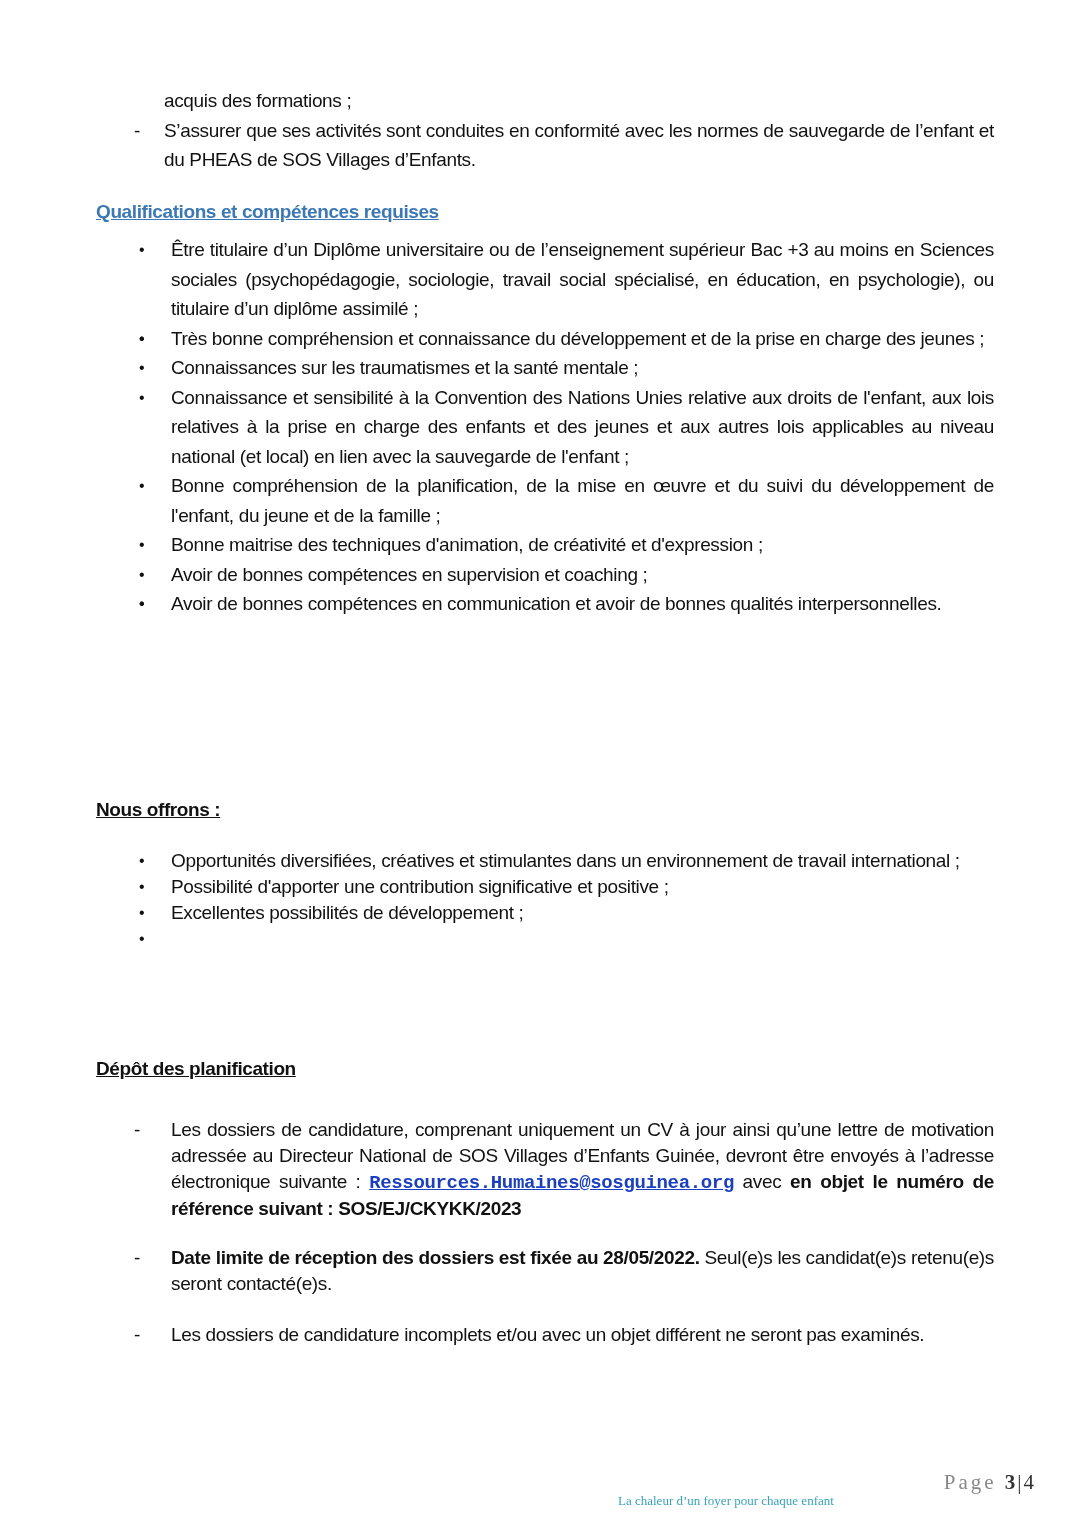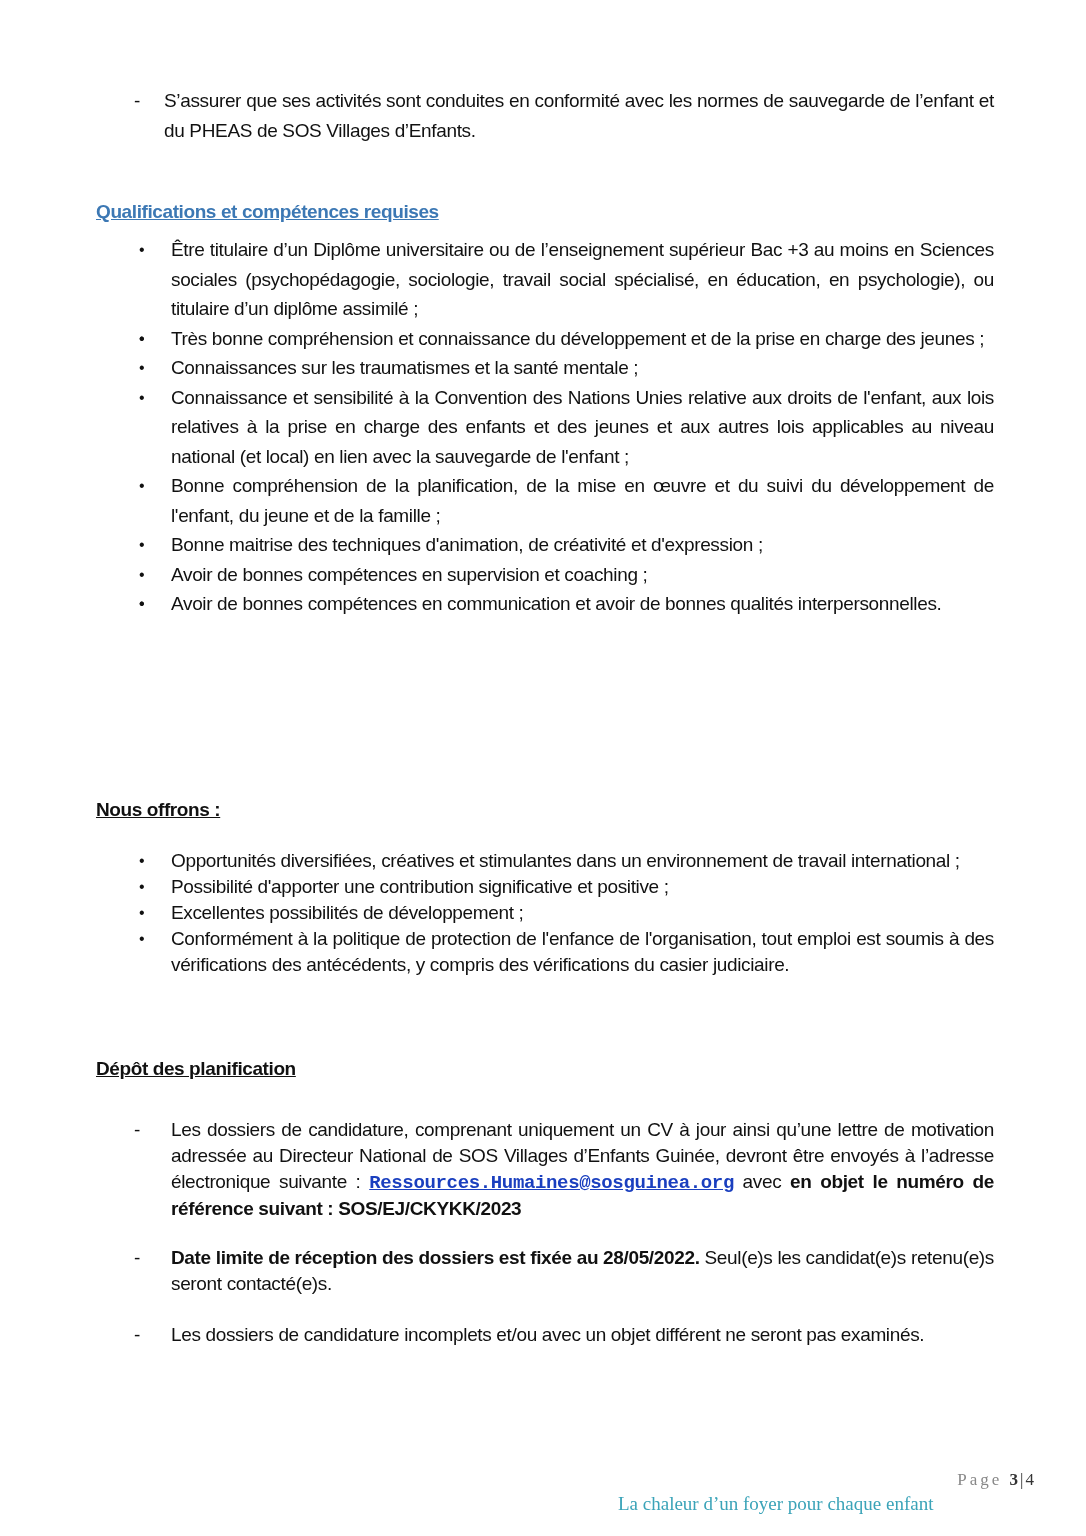--- a/index.html
+++ b/index.html
@@ -14,33 +14,34 @@
     .cont { padding-left: 58px; }
     .heading { position: absolute; left: 96px; font-size: 19px; font-weight: bold; text-decoration: underline; letter-spacing: -0.4px; }
     .heading.blue { color: #3c78b4; }
     ul.bul { list-style: none; margin: 0; padding: 0; }
     ul.bul li { position: relative; padding-left: 65px; }
     ul.bul li .bullet { position: absolute; left: 33px; top: 0; font-size: 16px; }
     .tight { line-height: 26px; }
     .link { color: #1a3fbf; text-decoration: underline; font-weight: bold; font-family: Liberation Mono, monospace; }
     .bold { font-weight: bold; }
     .footer-page { position: absolute; right: 52px; top: 1470px; font-family: "Liberation Serif", serif;
-                   font-size: 17px; color: #888888; letter-spacing: 3px; }
+                   font-size: 21px; color: #888888; letter-spacing: 3px; }
     .footer-page .num { color: #333333; font-weight: bold; letter-spacing: 0; }
     .footer-page .sep { color: #333333; letter-spacing: 0; padding: 0 2px; }
     .footer-page .total { color: #333333; letter-spacing: 0; }
     .footer-tag { position: absolute; left: 618px; top: 1493px; font-family: "Liberation Serif", serif;
-                  font-size: 19px; color: #3aa3b8; }
+                  font-size: 13px; color: #3aa3b8; }
   </style>
 </head>
 <body>
 
 <div class="page">
 
   <div class="block txt just" style="top:86px;">
+    <div class="cont">acquis des formations ;</div>
     <div class="dash-item">
       <span class="dash">-</span>
       <span>S’assurer que ses activités sont conduites en conformité avec les normes de sauvegarde de l’enfant et du PHEAS de SOS Villages d’Enfants.</span>
     </div>
   </div>
 
   <div class="heading blue" style="top:201px;">Qualifications et compétences requises</div>
 
   <div class="block txt just" style="top:235px;">
     <ul class="bul">
@@ -57,21 +58,21 @@
     </ul>
   </div>
 
   <div class="heading" style="top:799px;">Nous offrons :</div>
 
   <div class="block txt just tight" style="top:848px;">
     <ul class="bul">
       <li><span class="bullet">•</span><span>Opportunités diversifiées, créatives et stimulantes dans un environnement de travail international ;</span></li>
       <li><span class="bullet">•</span><span>Possibilité d'apporter une contribution significative et positive ;</span></li>
       <li><span class="bullet">•</span><span>Excellentes possibilités de développement ;</span></li>
-      <li><span class="bullet">•</span><span>Conformément à la politique de protection de l'enfance de l'organisation, tout emploi est soumis à des vérifications des antécédents, y compris des vérifications du casier judiciaire.</span></li>
+      <li><span class="bullet">•</span></li>
     </ul>
   </div>
 
   <div class="heading" style="top:1058px;">Dépôt des planification</div>
 
   <div class="block txt just tight" style="top:1117px;">
     <div class="dash-item" style="padding-left:65px;">
       <span class="dash">-</span>
       <span>Les dossiers de candidature, comprenant uniquement un CV à jour ainsi qu’une lettre de motivation adressée au Directeur National de SOS Villages d’Enfants Guinée, devront être envoyés à l’adresse électronique suivante : </span><a class="link" href="#">Ressources.Humaines@sosguinea.org</a><span> avec</span>
       <span class="bold">en objet le numéro de référence suivant : SOS/EJ/CKYKK/2023</span>

